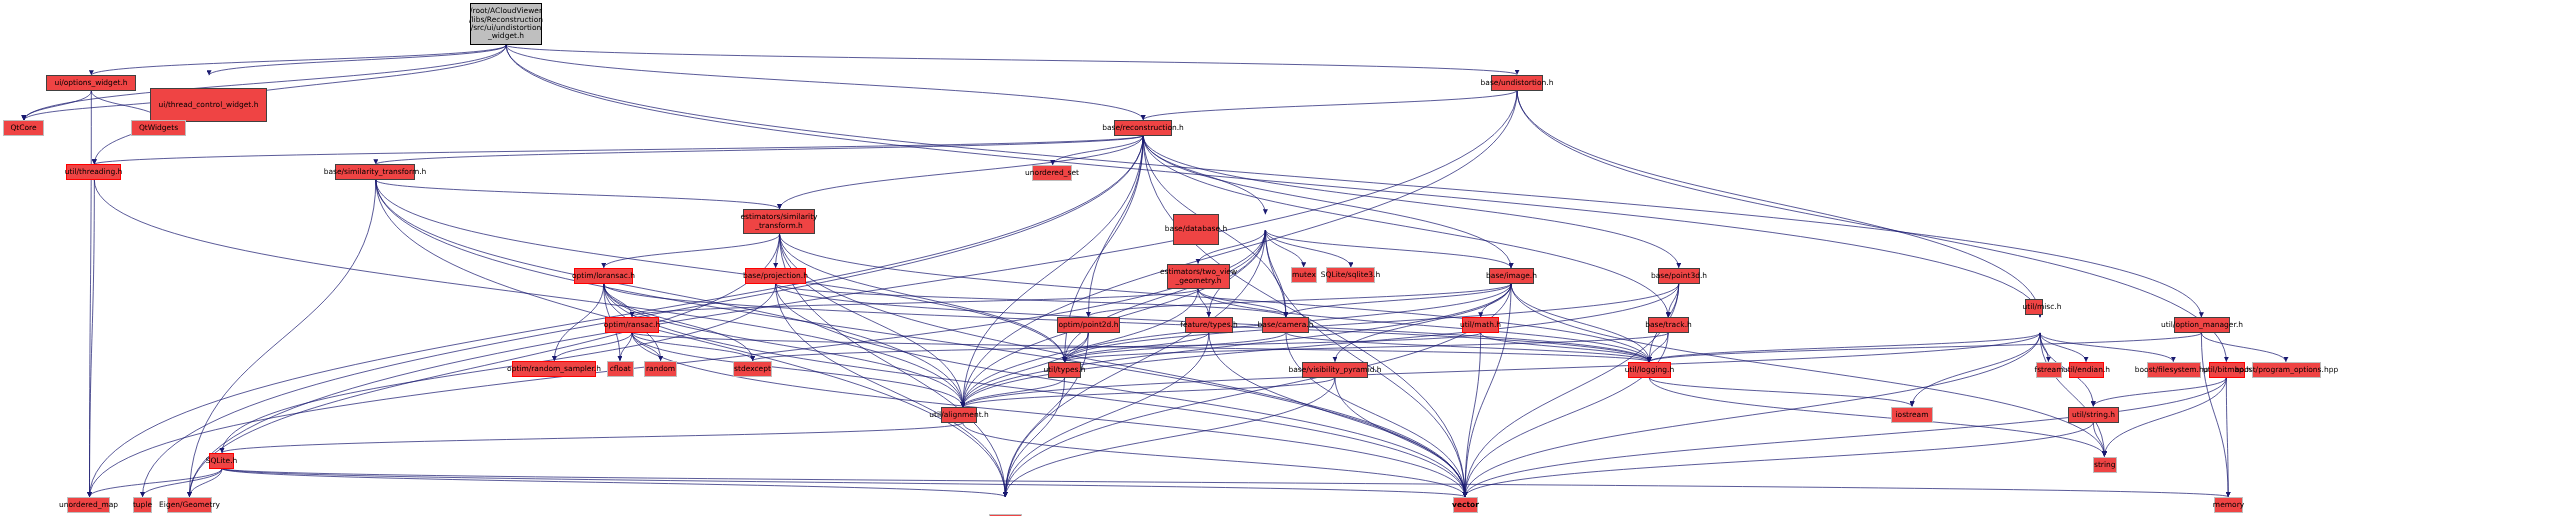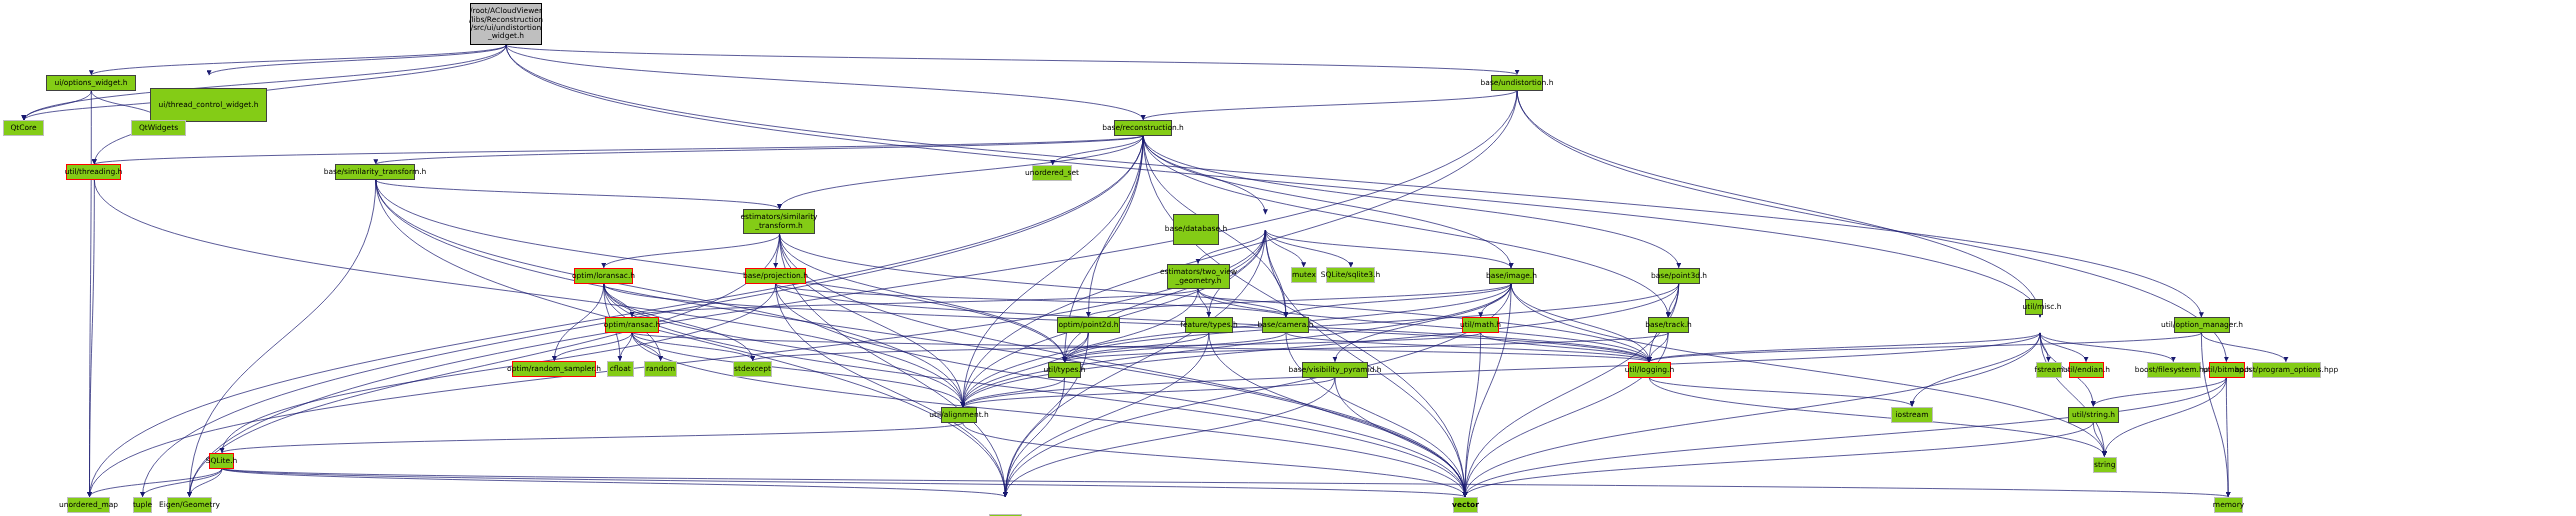--- a/index.html
+++ b/index.html
@@ -1,18 +1,18 @@
 <!DOCTYPE html>
 <html style="font-size:9.6px"><head>
 <meta charset="utf-8">
 <style>
   html, body { margin:0; padding:0; background:#ffffff; }
   body { width:2576px; height:516px; position:relative; overflow:hidden; font-family:"DejaVu Sans", sans-serif; }
   #graph { position:absolute; left:0; top:0; width:2576px; height:516px; }
-  .node { position:absolute; box-sizing:border-box; background:#84cc16; border:1.2px solid #404040;
+  .node { position:absolute; box-sizing:border-box; background:#ef4444; border:1.2px solid #404040;
           display:flex; align-items:center; justify-content:center; text-align:center;
           font-size:7.5px; line-height:8.4px; color:#000; white-space:pre; cursor:pointer; }
   .node.ext { border:1.2px solid #bfbfbf; }
   .node.trunc { border:1.2px solid #ff0000; }
   .node.root { background:#bfbfbf; border:1.2px solid #000; }
 </style>
 </head>
 <body>
 
 <svg id="graph" xmlns="http://www.w3.org/2000/svg" width="2576" height="516" viewBox="0 0 4277 857">

